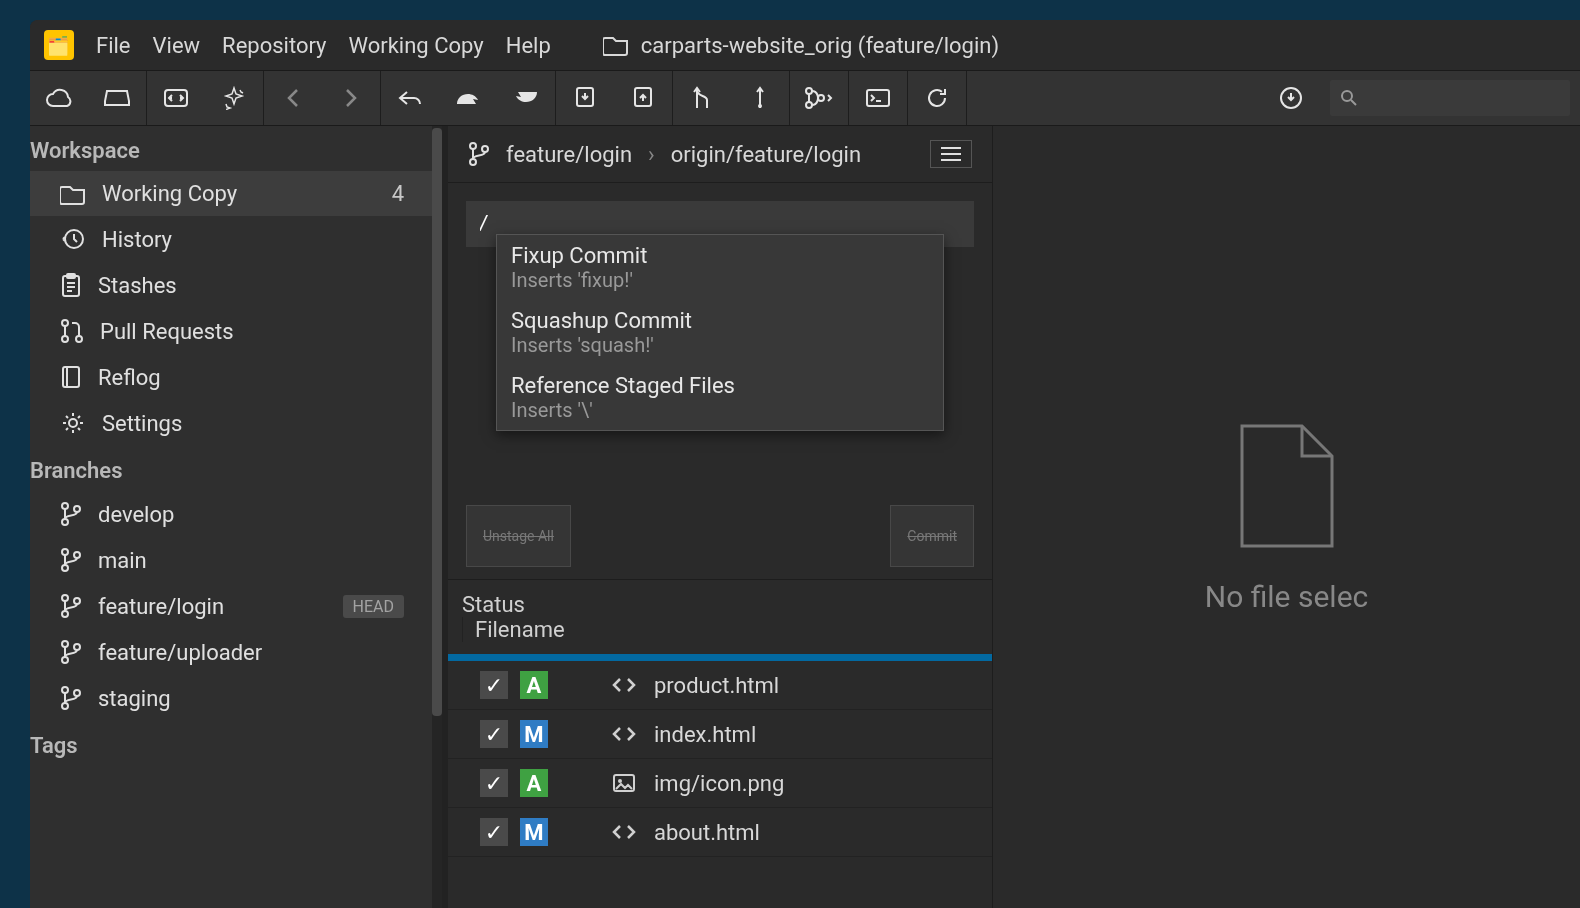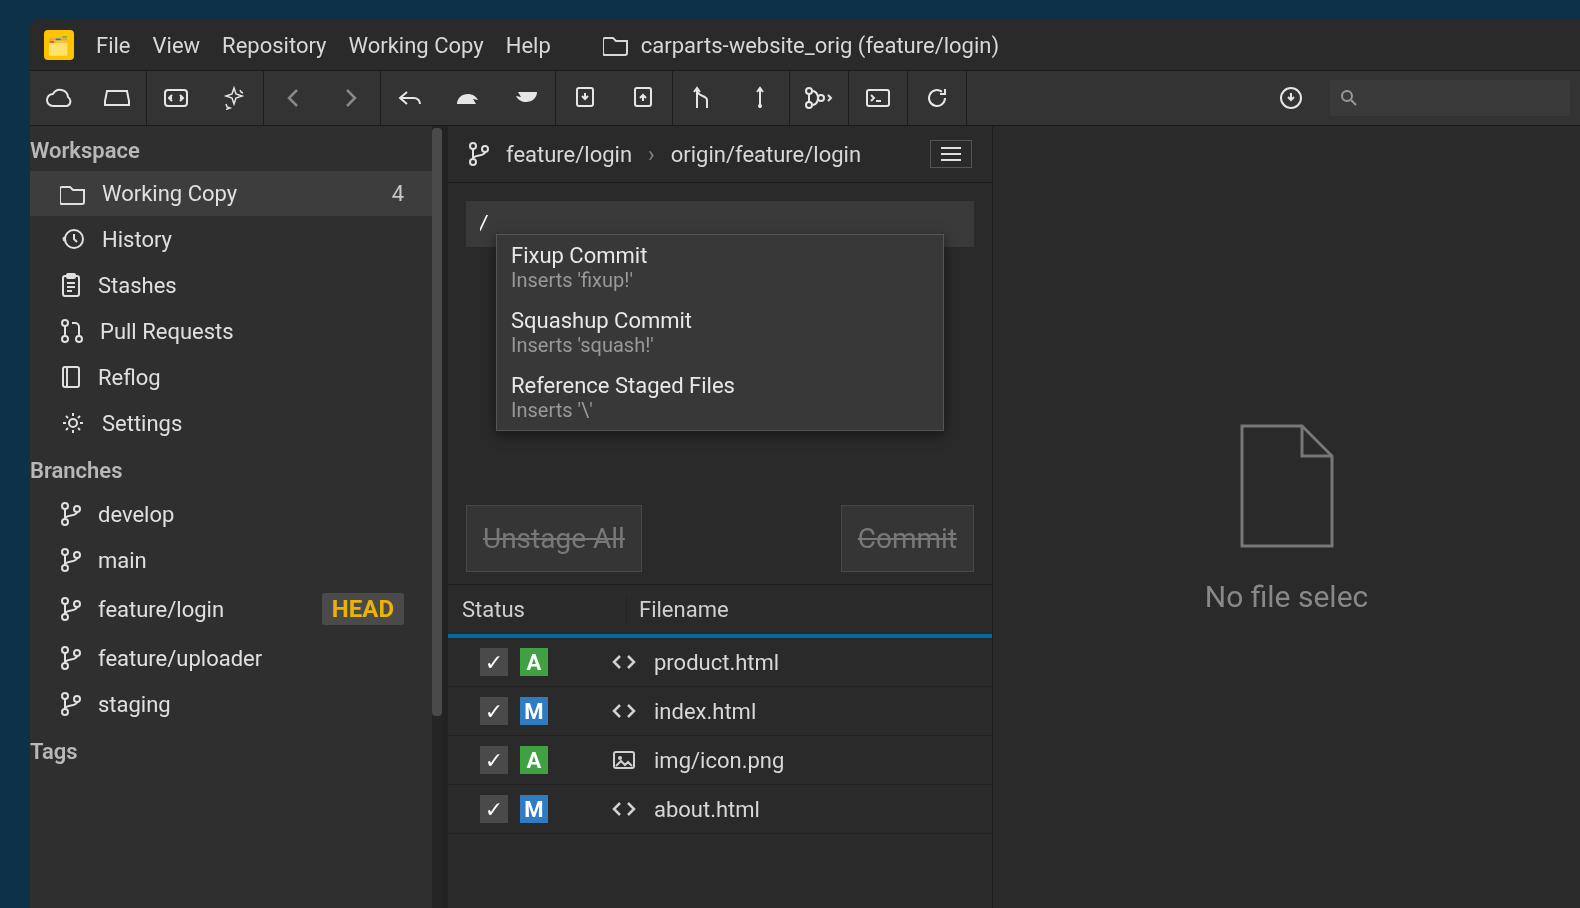--- a/index.html
+++ b/index.html
@@ -135,23 +135,22 @@
   margin-left: auto;
   margin-right: 20px;
   color: #c8c8c8;
 }
 .sidebar-item .tag-head {
   margin-left: auto;
   margin-right: 20px;
   background: #4a4a4a;
   padding: 2px 10px;
   border-radius: 3px;
-  font-size: 24px;
-  color: #eab308;
-  font-weight: bold;
+  font-size: 16px;
+  color: #a3a3a3;
 }
 .center {
   width: 544px;
   background: #2a2a2a;
   display: flex;
   flex-direction: column;
   position: relative;
 }
 .branch-bar {
   display: flex;
@@ -211,35 +210,36 @@
 .autocomplete-item.selected .autocomplete-sub { color: #d0e8ff; }
 .below-buttons {
   display: flex;
   justify-content: space-between;
   padding: 0 18px 12px;
   margin-top: 240px;
 }
 .below-btn {
   background: #3a3a3a;
   border: 1px solid #555;
-  padding: 16px 16px;
+  padding: 22px 16px;
   color: #999;
   cursor: pointer;
-  font-size: 28px;
+  font-size: 14px;
   text-decoration: line-through;
   opacity: 0.7;
 }
 .file-table {
   border-top: 1px solid #1d1d1d;
 }
 .table-header {
   display: flex;
   padding: 12px 14px;
-  border-bottom: 4px solid #0369a1;
+  border-bottom: 7px solid #0369a1;
   color: #d0d0d0;
+  flex-direction: column;
 }
 .col-status { width: 164px; }
 .col-filename { flex: 1; padding-left: 12px; border-left: 1px solid #222;}
 .table-row {
   display: flex;
   align-items: center;
   padding: 10px 14px;
   border-bottom: 1px solid #222;
 }
 .checkbox {

